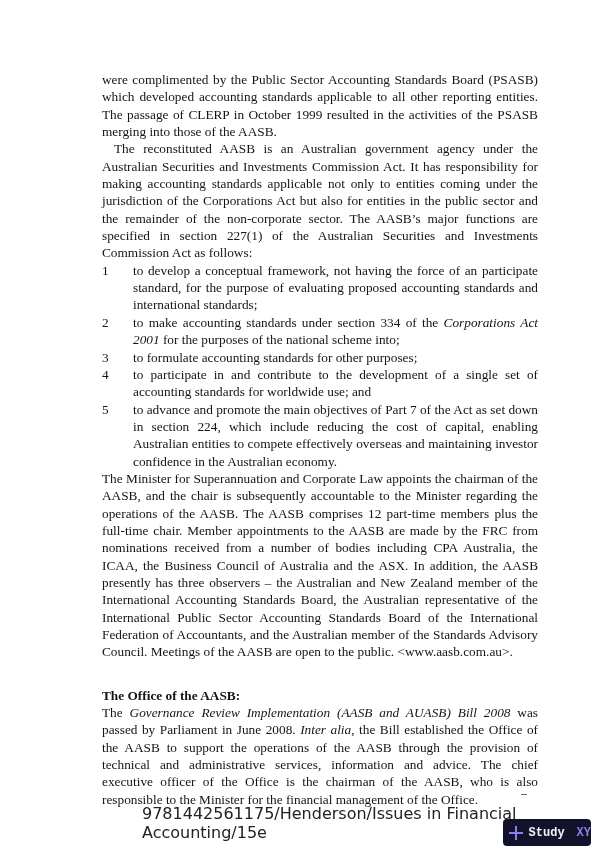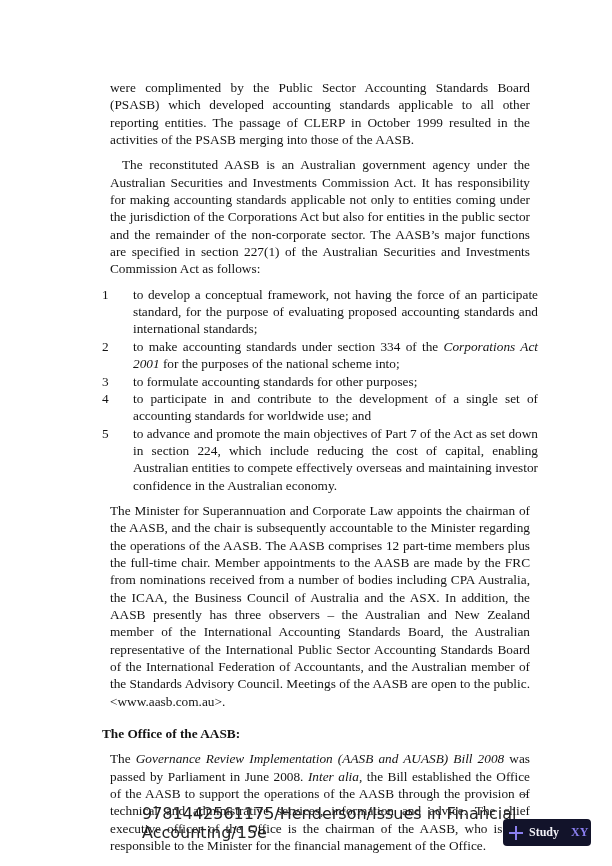--- a/index.html
+++ b/index.html
@@ -2,40 +2,40 @@
 <html><head>
 <meta charset="utf-8">
 <style>
   html, body { margin: 0; padding: 0; background: #ffffff; }
   body { width: 612px; height: 866px; position: relative; overflow: hidden; }
   .page {
     position: absolute; left: 102px; top: 71px; width: 436px;
     font-family: "Liberation Serif", serif; font-size: 13.3px; line-height: 17.35px;
     color: #141414; text-align: justify;
   }
-  .p { margin: 8px; }
+  .p { margin: 0; }
   .indent { text-indent: 12px; }
   .list { margin: 0; padding: 0; list-style: none; }
   .li { display: flex; }
   .li .num { width: 31px; flex: 0 0 31px; text-align: left; }
   .li .txt { flex: 1; text-align: justify; }
-  .heading { margin: 15px 0 0 0; font-weight: bold; }
+  .heading { margin: 26px 0 0 0; font-weight: bold; }
   i { font-style: italic; }
   b { font-weight: normal; }
   .footer {
     position: absolute; left: 142px; top: 804px;
     font-family: "DejaVu Sans", sans-serif; font-size: 16px; color: #222;
   }
   .dash {
     position: absolute; left: 521px; top: 794px; width: 6px; height: 1px; background: #666;
   }
   .badge {
     position: absolute; left: 503px; top: 819px; width: 88px; height: 27px;
     background: #12132a; border-radius: 4px; display: flex; align-items: center;
-    font-family: Liberation Serif, serif; font-weight: bold; font-size: 12px;
+    font-family: Liberation Mono, monospace; font-weight: bold; font-size: 12px;
   }
   .badge .plus { width: 14px; height: 14px; margin: 0 6px 0 6px; position: relative; }
   .badge .plus::before, .badge .plus::after {
     content: ""; position: absolute; background: #8b7ff0;
   }
   .badge .plus::before { left: 6px; top: 0; width: 2px; height: 14px; }
   .badge .plus::after { left: 0; top: 6px; width: 14px; height: 2px; }
   .badge .study { color: #f2f2f7; }
   .badge .xy { color: #8b7ff0; padding-left: 12px; }
 </style>

